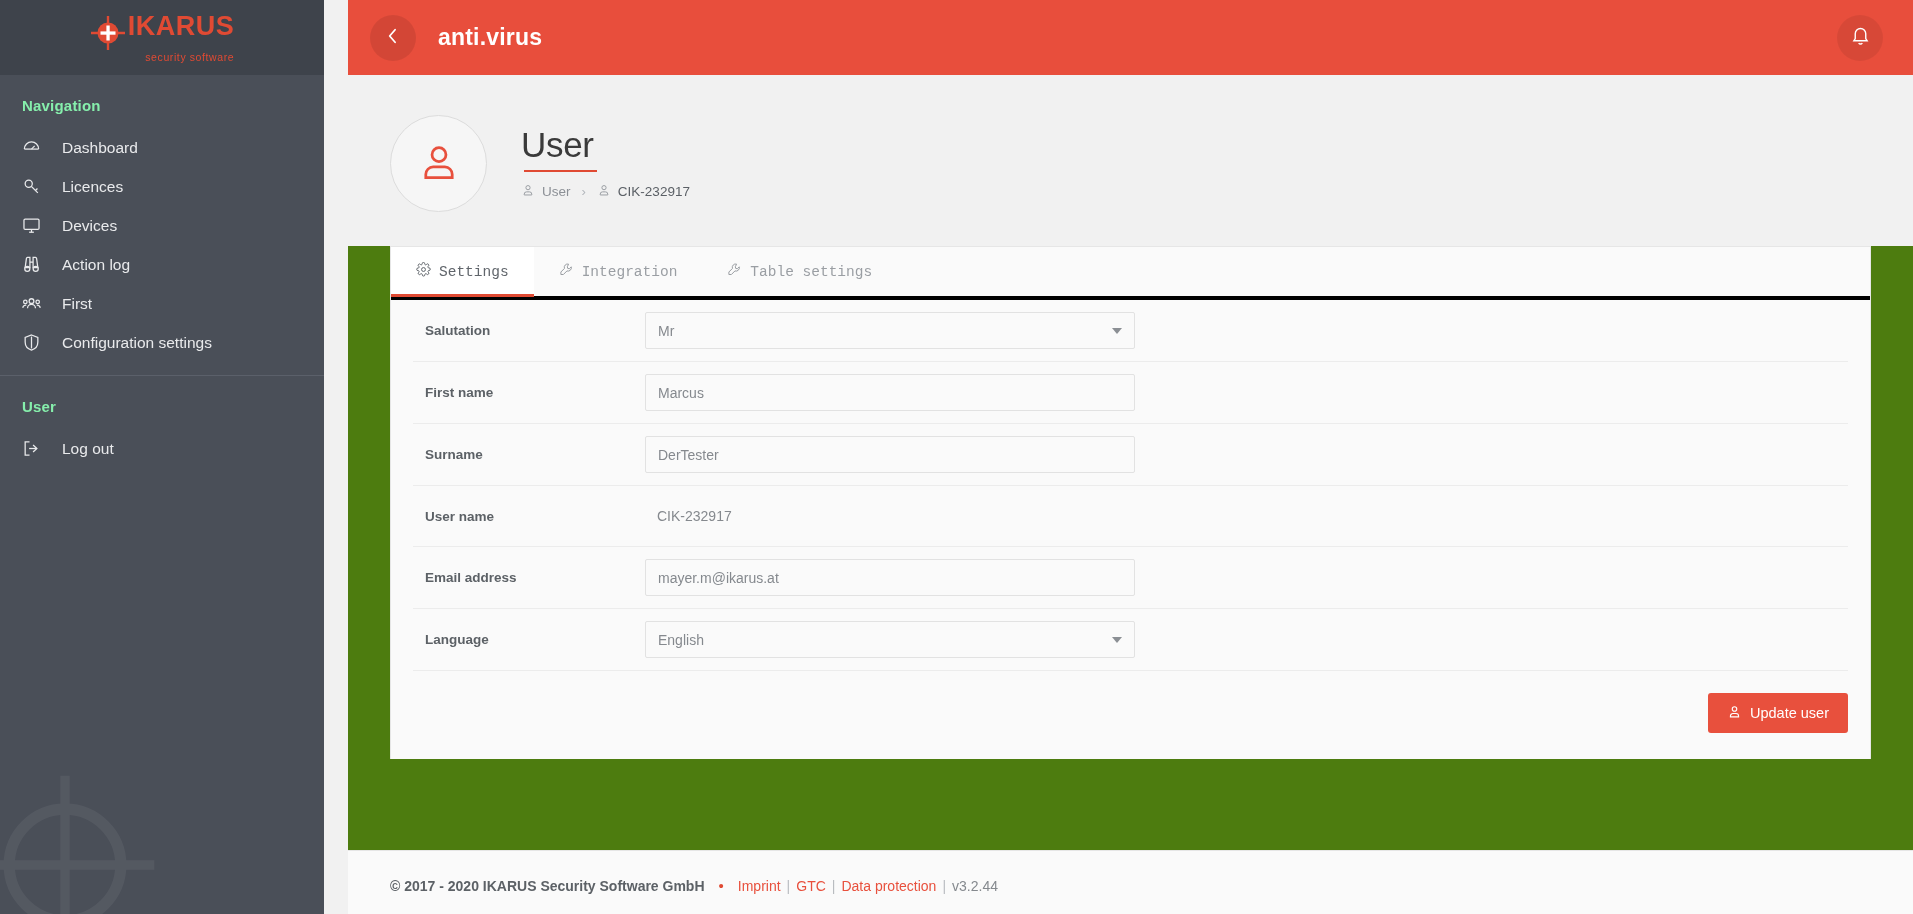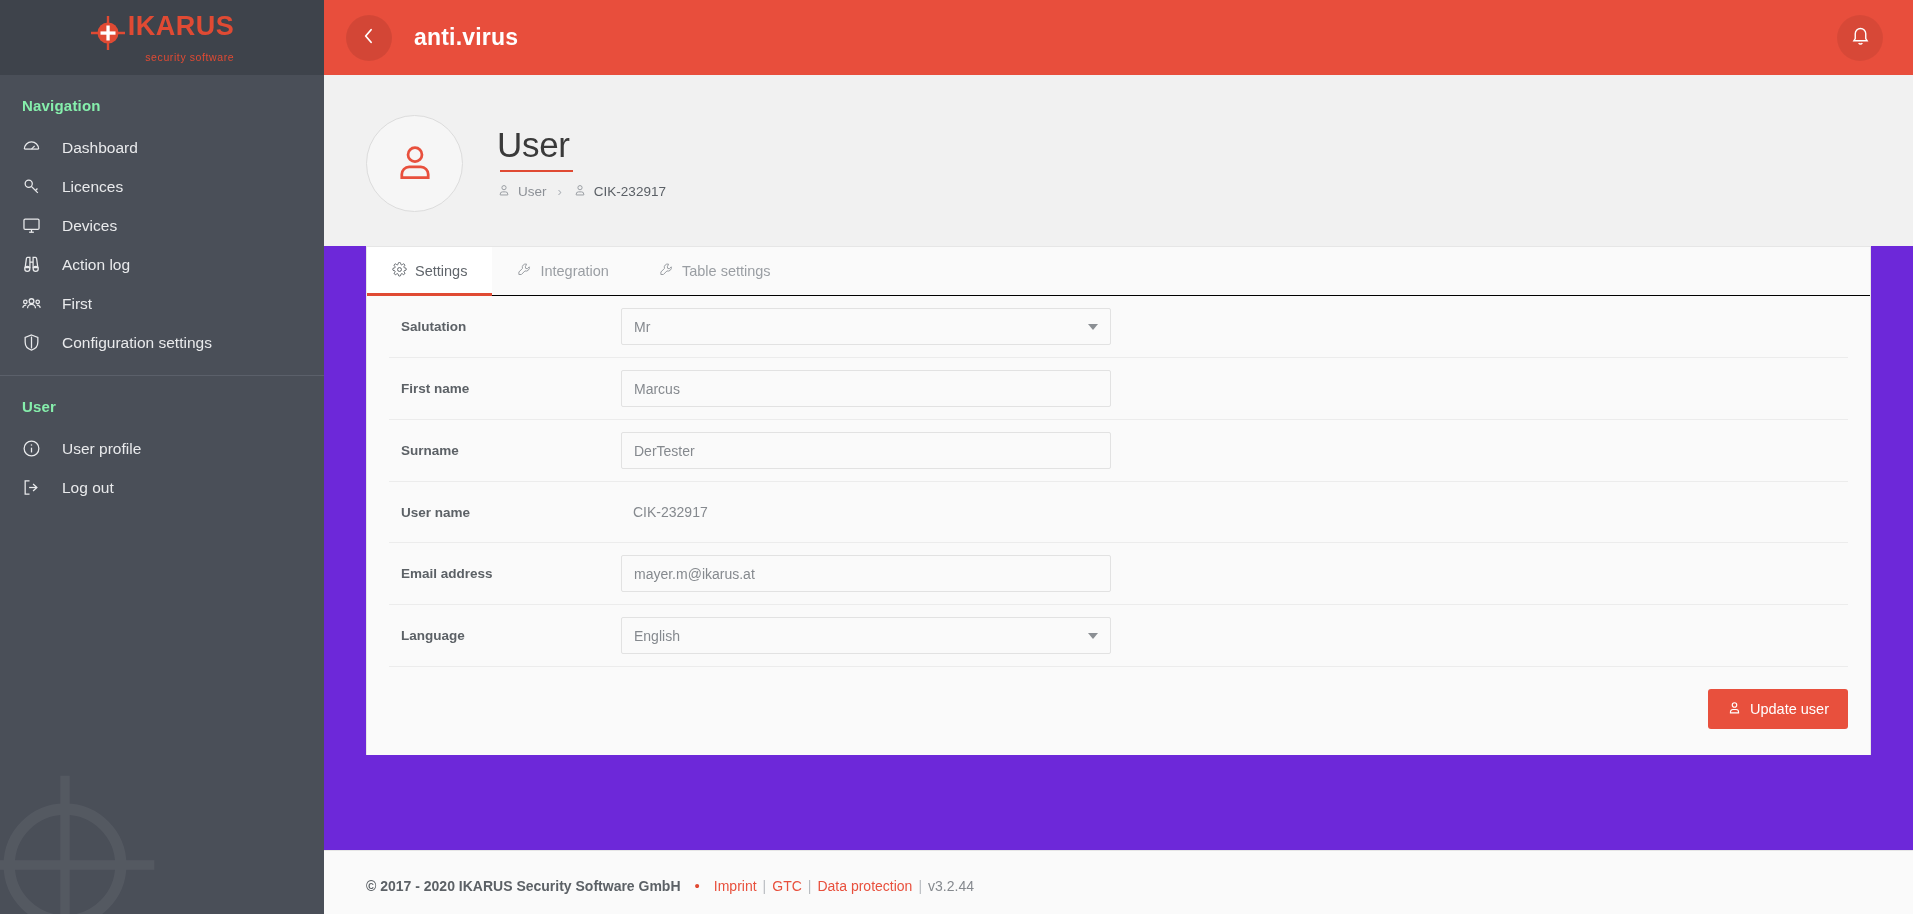--- a/index.html
+++ b/index.html
@@ -47,21 +47,21 @@
     display: flex; align-items: center; justify-content: flex-start;
     color: #e9eaec;
   }
   .nav-divider { height: 1px; background: #5b606a; margin: 13px 0 0 0; }
   .sidebar-watermark {
     position: absolute; left: -28px; bottom: -44px;
     width: 186px; height: 186px; opacity: .055; pointer-events: none;
   }
 
   
-  .main { flex: 1; height: 914px; display: flex; flex-direction: column; background: #6d28d9; }
+  .main { flex: 1; height: 914px; display: flex; flex-direction: column; background: #4d7c0f; margin-left: 24px; }
 
   .topbar {
     height: 75px; background: #e84e3c;
     display: flex; align-items: center;
     padding: 0 22px 0 22px; flex: 0 0 75px;
   }
   .back-btn {
     width: 46px; height: 46px; border-radius: 50%;
     background: rgba(0,0,0,.09);
     display: flex; align-items: center; justify-content: center;
@@ -101,21 +101,21 @@
   .crumb { display: flex; align-items: center; cursor: pointer; }
   .crumb-label { margin-left: 7px; }
   .crumb-sep { margin: 0 11px; color: #b4b8bd; font-size: 13px; }
   .crumb-current { color: #5b6066; }
 
   .content-card {
     margin: 0 42px; background: #fafafa;
     border: 1px solid #e6e6e6; border-bottom: none;
     flex: 0 0 auto;
   }
-  .tabbar { display: flex; border-bottom: 1px solid #000000; background: #fafafa; }
+  .tabbar { display: flex; border-bottom: 4px solid #000000; background: #fafafa; font-family: Liberation Mono, monospace; }
   .tab {
     display: flex; align-items: center; gap: 8px;
     padding: 15px 25px 13px 25px;
     font-size: 14.5px; color: #9a9ea3; cursor: pointer;
     border-bottom: 3px solid transparent; margin-bottom: -1px;
   }
   .tab.active { background: #ffffff; color: #60656b; border-bottom-color: #e04a33; }
 
   .form { padding: 0 22px; background: #fafafa; }
   .form-row {
@@ -264,30 +264,20 @@
             <path d="M12 4.5v15"></path>
         </svg>
       </span>
       <span>Configuration settings</span>
     </div>
 
     <div class="nav-divider"></div>
 
     <div class="nav-section-title">User</div>
 
-    <div class="nav-item">
-      <span class="nav-icon">
-        <svg width="19" height="19" viewBox="0 0 24 24" fill="none" stroke="currentColor" stroke-width="1.6">
-          <circle cx="12" cy="12" r="9.3"></circle>
-            <path d="M12 11v6"></path>
-            <circle cx="12" cy="7.6" r="1" fill="currentColor" stroke="none"></circle>
-        </svg>
-      </span>
-      <span>User profile</span>
-    </div>
 
     <div class="nav-item">
       <span class="nav-icon">
         <svg width="19" height="19" viewBox="0 0 24 24" fill="none" stroke="currentColor" stroke-width="1.6">
           <path d="M9.5 3.5H4v17h5.5"></path>
             <path d="M14 7.5l4.8 4.5L14 16.5"></path>
             <path d="M18.5 12H9"></path>
         </svg>
       </span>
       <span>Log out</span>

